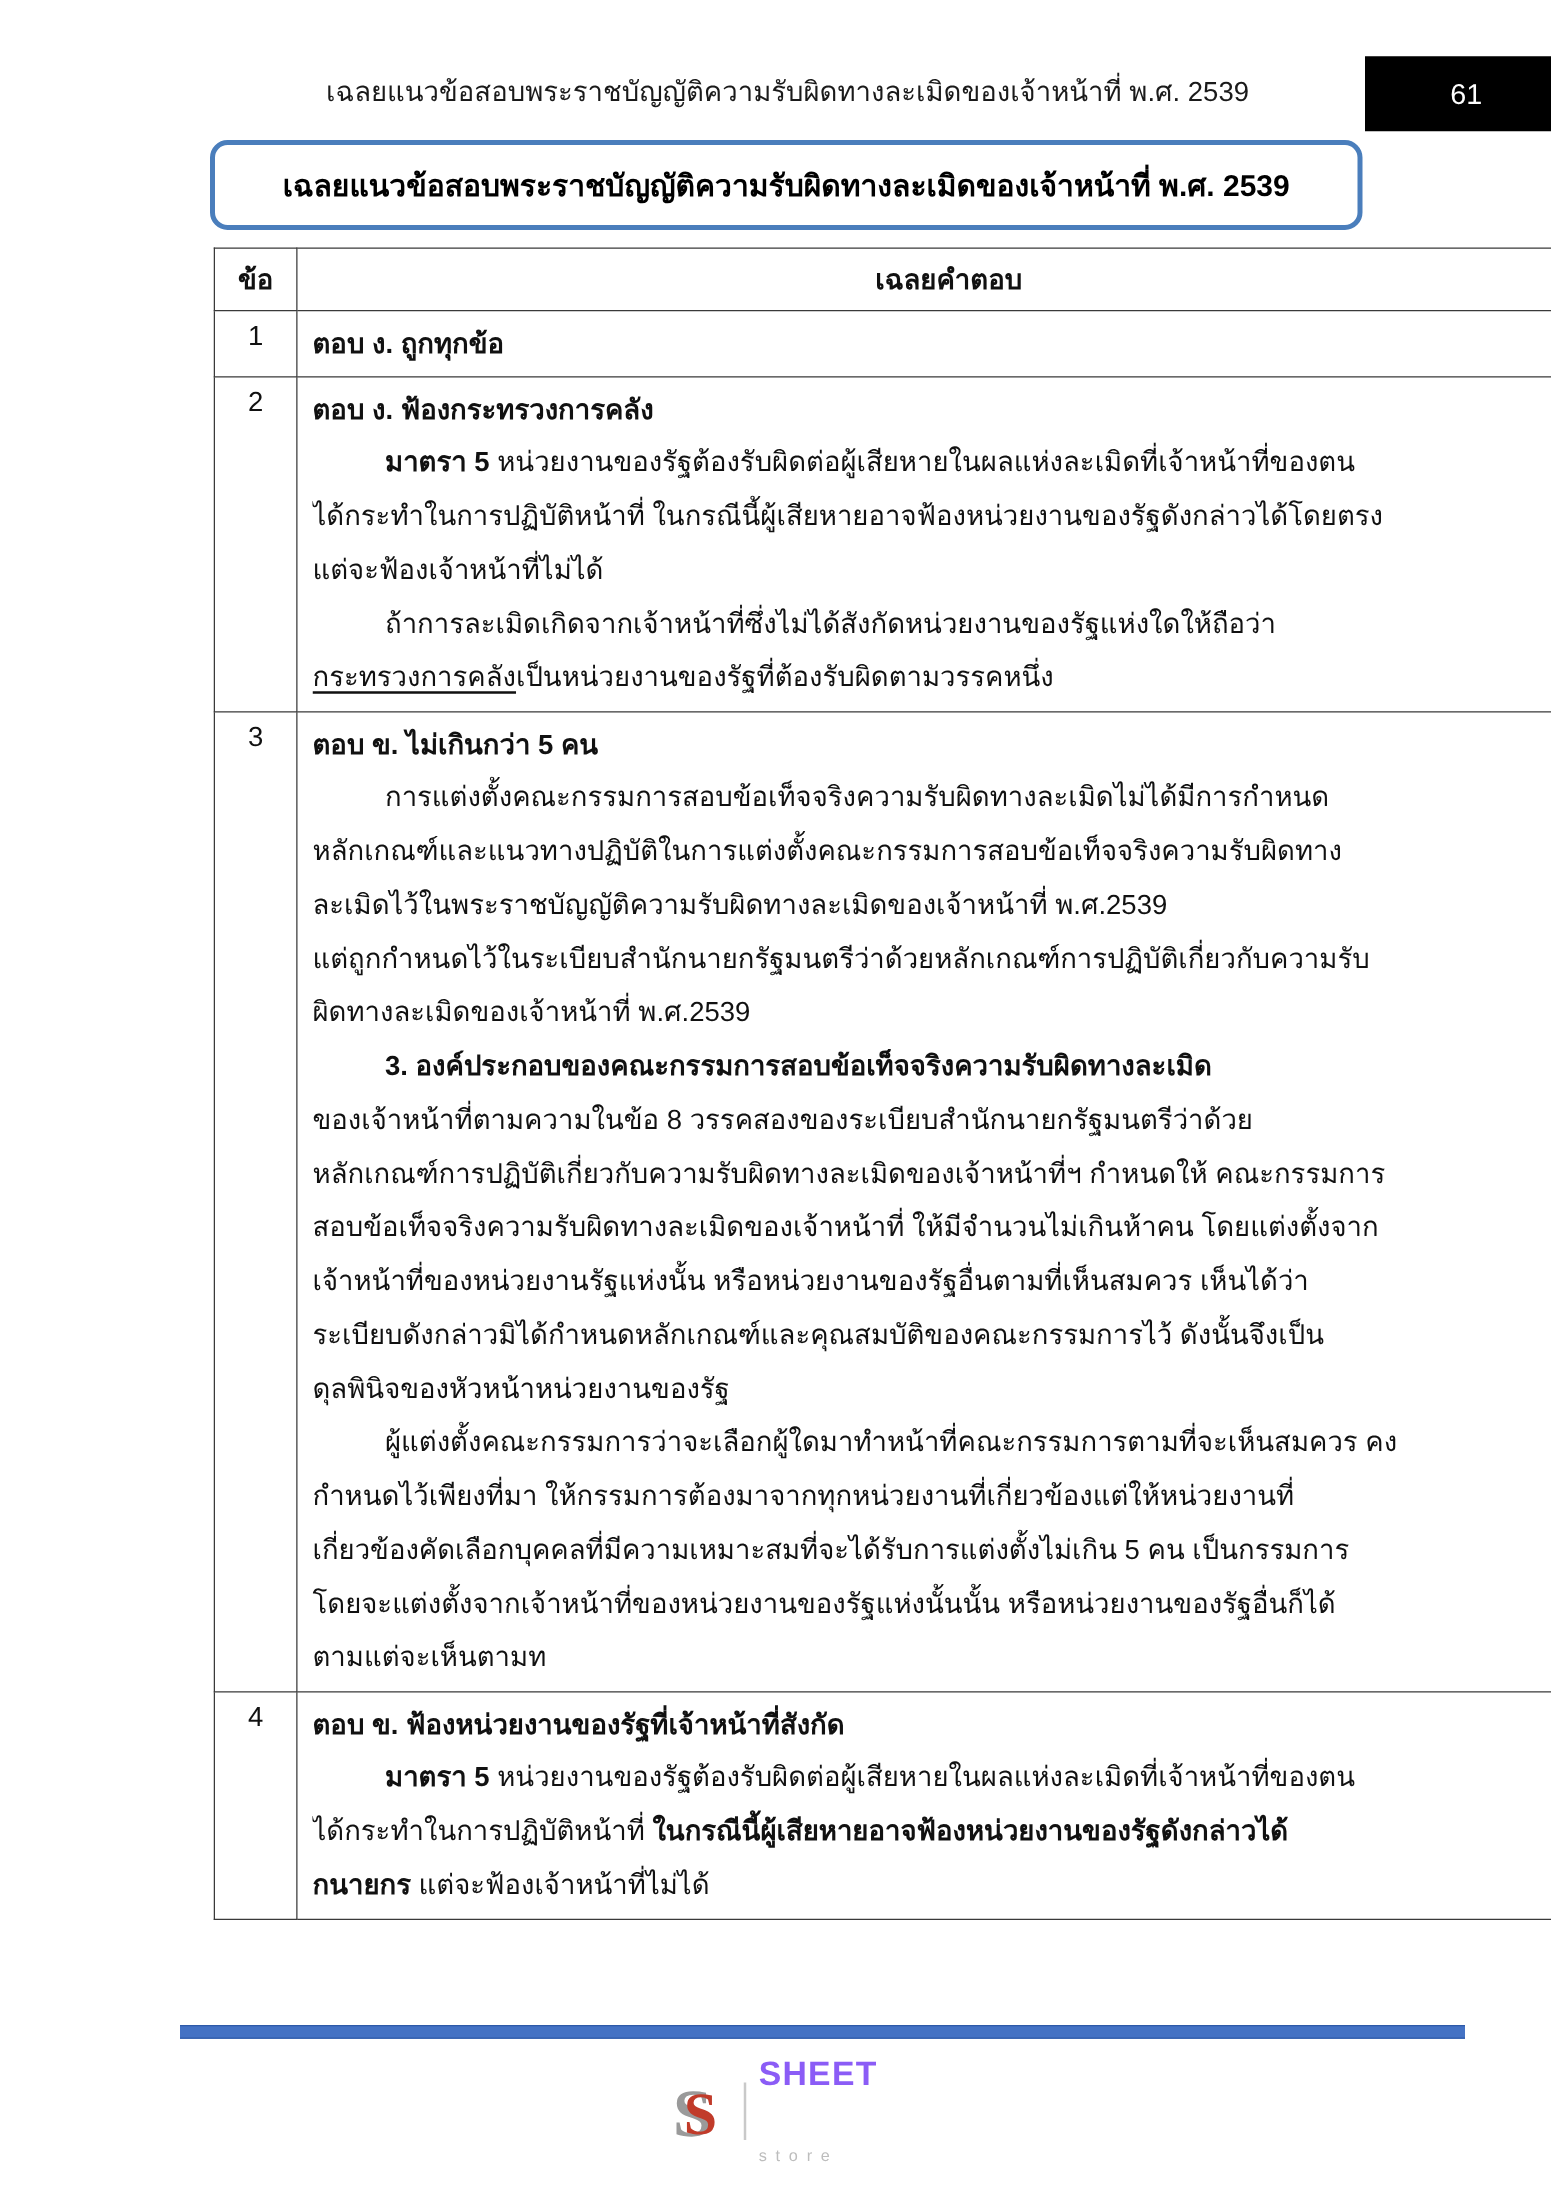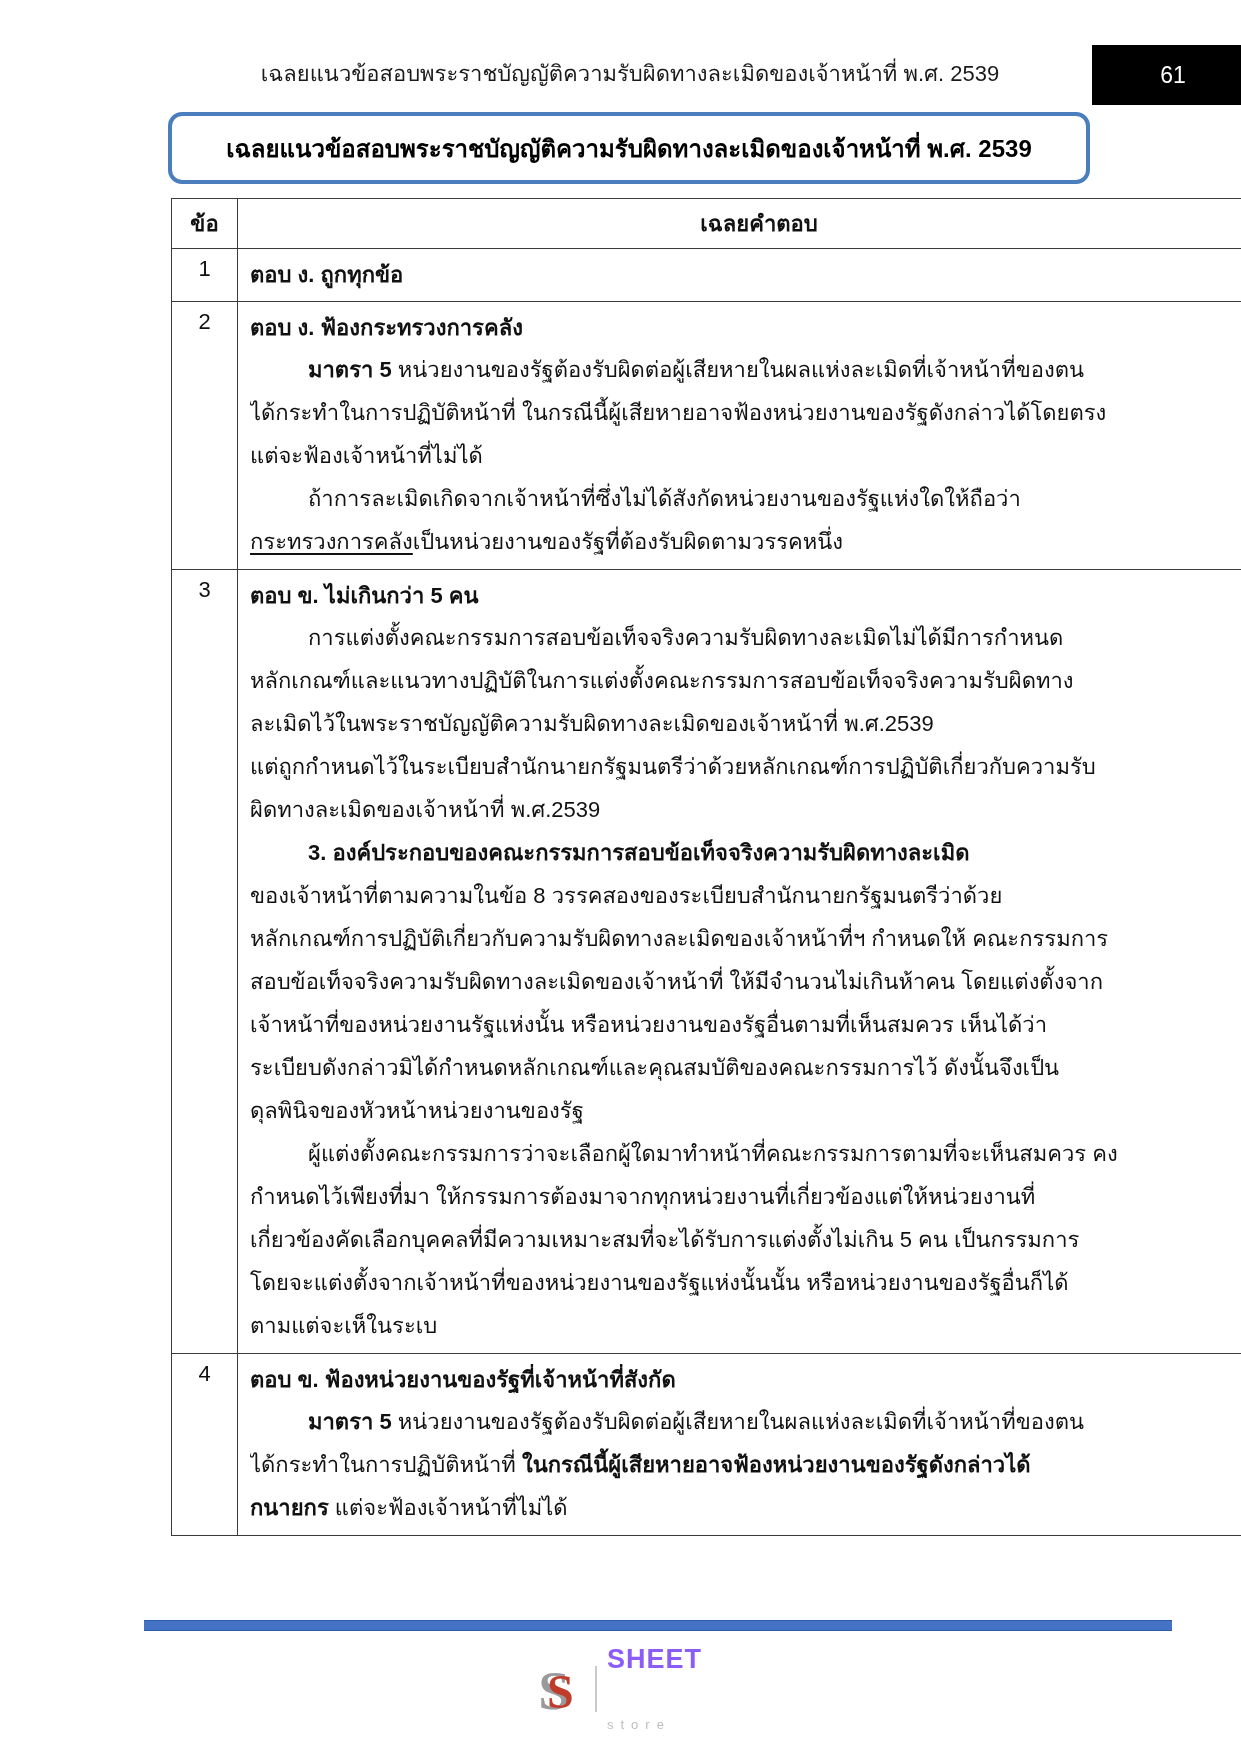--- a/index.html
+++ b/index.html
@@ -128,21 +128,21 @@
           <div class="line"><span>ของเจ้าหน้าที่ตามความในข้อ 8 วรรคสองของระเบียบสำนักนายกรัฐมนตรีว่าด้วย</span></div>
           <div class="line"><span>หลักเกณฑ์การปฏิบัติเกี่ยวกับความรับผิดทางละเมิดของเจ้าหน้าที่ฯ กำหนดให้ คณะกรรมการ</span></div>
           <div class="line"><span>สอบข้อเท็จจริงความรับผิดทางละเมิดของเจ้าหน้าที่ ให้มีจำนวนไม่เกินห้าคน โดยแต่งตั้งจาก</span></div>
           <div class="line"><span>เจ้าหน้าที่ของหน่วยงานรัฐแห่งนั้น หรือหน่วยงานของรัฐอื่นตามที่เห็นสมควร เห็นได้ว่า</span></div>
           <div class="line"><span>ระเบียบดังกล่าวมิได้กำหนดหลักเกณฑ์และคุณสมบัติของคณะกรรมการไว้ ดังนั้นจึงเป็น</span></div>
           <div class="line"><span>ดุลพินิจของหัวหน้าหน่วยงานของรัฐ</span></div>
           <div class="line indent"><span>ผู้แต่งตั้งคณะกรรมการว่าจะเลือกผู้ใดมาทำหน้าที่คณะกรรมการตามที่จะเห็นสมควร คง</span></div>
           <div class="line"><span>กำหนดไว้เพียงที่มา ให้กรรมการต้องมาจากทุกหน่วยงานที่เกี่ยวข้องแต่ให้หน่วยงานที่</span></div>
           <div class="line"><span>เกี่ยวข้องคัดเลือกบุคคลที่มีความเหมาะสมที่จะได้รับการแต่งตั้งไม่เกิน 5 คน เป็นกรรมการ</span></div>
           <div class="line"><span>โดยจะแต่งตั้งจากเจ้าหน้าที่ของหน่วยงานของรัฐแห่งนั้นนั้น หรือหน่วยงานของรัฐอื่นก็ได้</span></div>
-          <div class="line"><span>ตามแต่จะเห็ในระเบ</span></div>
+          <div class="line"><span>ตามแต่จะเห็นตามท</span></div>
         </td>
   </tr>
       <tr>
     <td class="no-cell">4</td>
     <td class="ans-cell">
           <div class="line first-line"><span class="b">ตอบ ข.  ฟ้องหน่วยงานของรัฐที่เจ้าหน้าที่สังกัด</span></div>
           <div class="line indent"><span class="b">มาตรา 5</span><span> หน่วยงานของรัฐต้องรับผิดต่อผู้เสียหายในผลแห่งละเมิดที่เจ้าหน้าที่ของตน</span></div>
           <div class="line"><span>ได้กระทำในการปฏิบัติหน้าที่ </span><span class="b">ในกรณีนี้ผู้เสียหายอาจฟ้องหน่วยงานของรัฐดังกล่าวได้</span></div>
           <div class="line"><span class="b">กนายกร</span><span> แต่จะฟ้องเจ้าหน้าที่ไม่ได้</span></div>
         </td>

